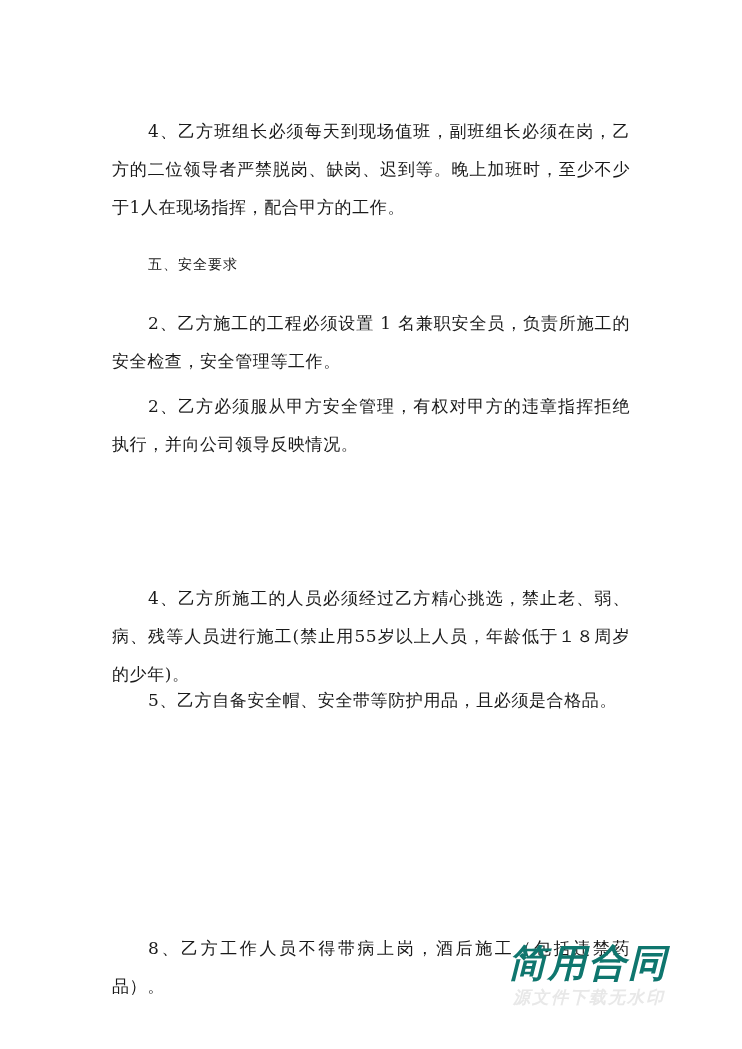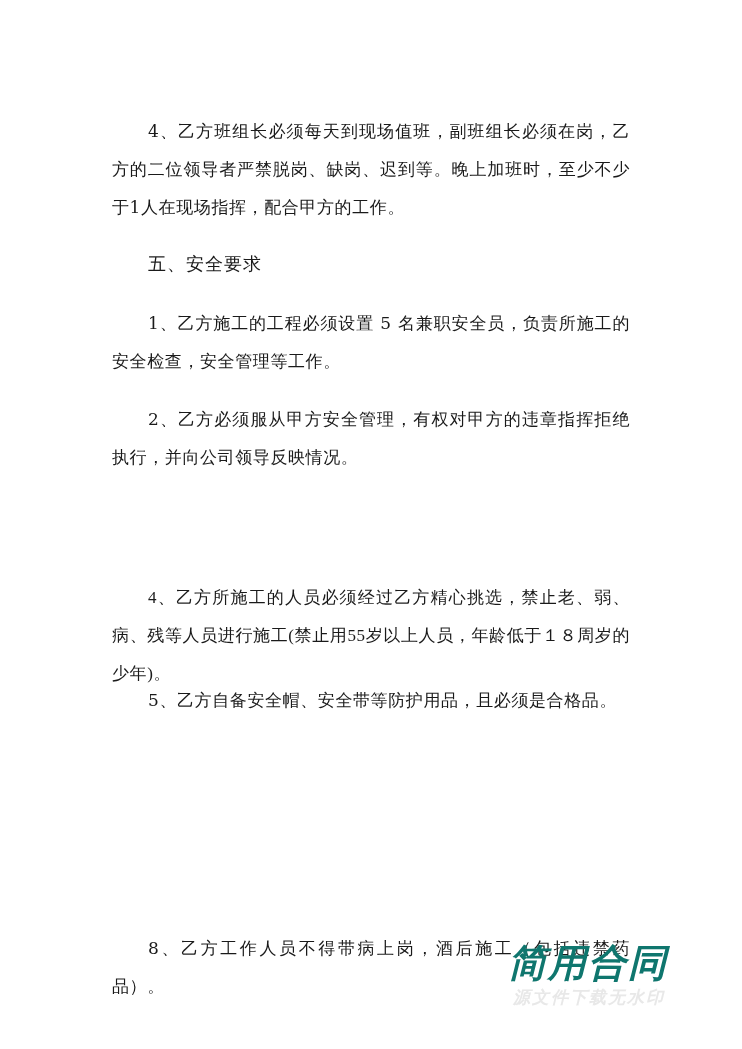--- a/index.html
+++ b/index.html
@@ -1,33 +1,33 @@
 <!DOCTYPE html>
 <html><head>
 <meta charset="utf-8">
 <style>
   html, body { margin: 0; padding: 0; background: #ffffff; }
   body { width: 742px; height: 1049px; position: relative; overflow: hidden;
          font-family: "DejaVu Serif", "Liberation Serif", serif; color: #1a1a1a; }
   .page { position: absolute; left: 0; top: 0; width: 742px; height: 815px; background: #fff; margin-top: 20px; }
   .para { position: absolute; left: 112px; width: 518px; font-size: 17px; line-height: 38px;
           text-indent: 36px; text-align: justify; text-align-last: left; letter-spacing: 0.6px; margin: 0; }
-  .heading { position: absolute; left: 148px; font-size: 18px; line-height: 38px; margin: 0; letter-spacing: 1px; }
+  .heading { position: absolute; left: 148px; font-size: 14px; line-height: 38px; margin: 0; letter-spacing: 1px; }
   .wm1 { position: absolute; left: 508px; top: 918px; font-family: "DejaVu Sans", sans-serif;
          font-size: 38px; font-weight: bold; font-style: italic; color: #0f766e; letter-spacing: 2px; }
   .wm2 { position: absolute; left: 513px; top: 966px; font-family: "DejaVu Sans", sans-serif;
          font-size: 17px; font-weight: bold; font-style: italic; color: #e8e8e8; letter-spacing: 2px; }
 </style>
 </head>
 <body>
 
 <div class="page">
   <p class="para" style="top:92px;">4、乙方班组长必须每天到现场值班，副班组长必须在岗，乙方的二位领导者严禁脱岗、缺岗、迟到等。晚上加班时，至少不少于1人在现场指挥，配合甲方的工作。</p>
   <p class="heading" style="top:225px;">五、安全要求</p>
-  <p class="para" style="top:284px;">1、乙方施工的工程必须设置 5 名兼职安全员，负责所施工的安全检查，安全管理等工作。</p>
-  <p class="para" style="top:380px;">2、乙方必须服从甲方安全管理，有权对甲方的违章指挥拒绝执行，并向公司领导反映情况。</p>
-  <p class="para" style="top:559px;font-family:Liberation Serif, serif;">4、乙方所施工的人员必须经过乙方精心挑选，禁止老、弱、病、残等人员进行施工(禁止用55岁以上人员，年龄低于１８周岁的少年)。</p>
+  <p class="para" style="top:284px;">2、乙方施工的工程必须设置 1 名兼职安全员，负责所施工的安全检查，安全管理等工作。</p>
+  <p class="para" style="top:367px;">2、乙方必须服从甲方安全管理，有权对甲方的违章指挥拒绝执行，并向公司领导反映情况。</p>
+  <p class="para" style="top:559px;">4、乙方所施工的人员必须经过乙方精心挑选，禁止老、弱、病、残等人员进行施工(禁止用55岁以上人员，年龄低于１８周岁的少年)。</p>
   <p class="para" style="top:661px;">5、乙方自备安全帽、安全带等防护用品，且必须是合格品。</p>
   <p class="para" style="top:909px;">8、乙方工作人员不得带病上岗，酒后施工（包括违禁药品）。</p>
 
   <div class="wm1">简用合同</div>
   <div class="wm2">源文件下载无水印</div>
 </div>
 
 </body></html>

